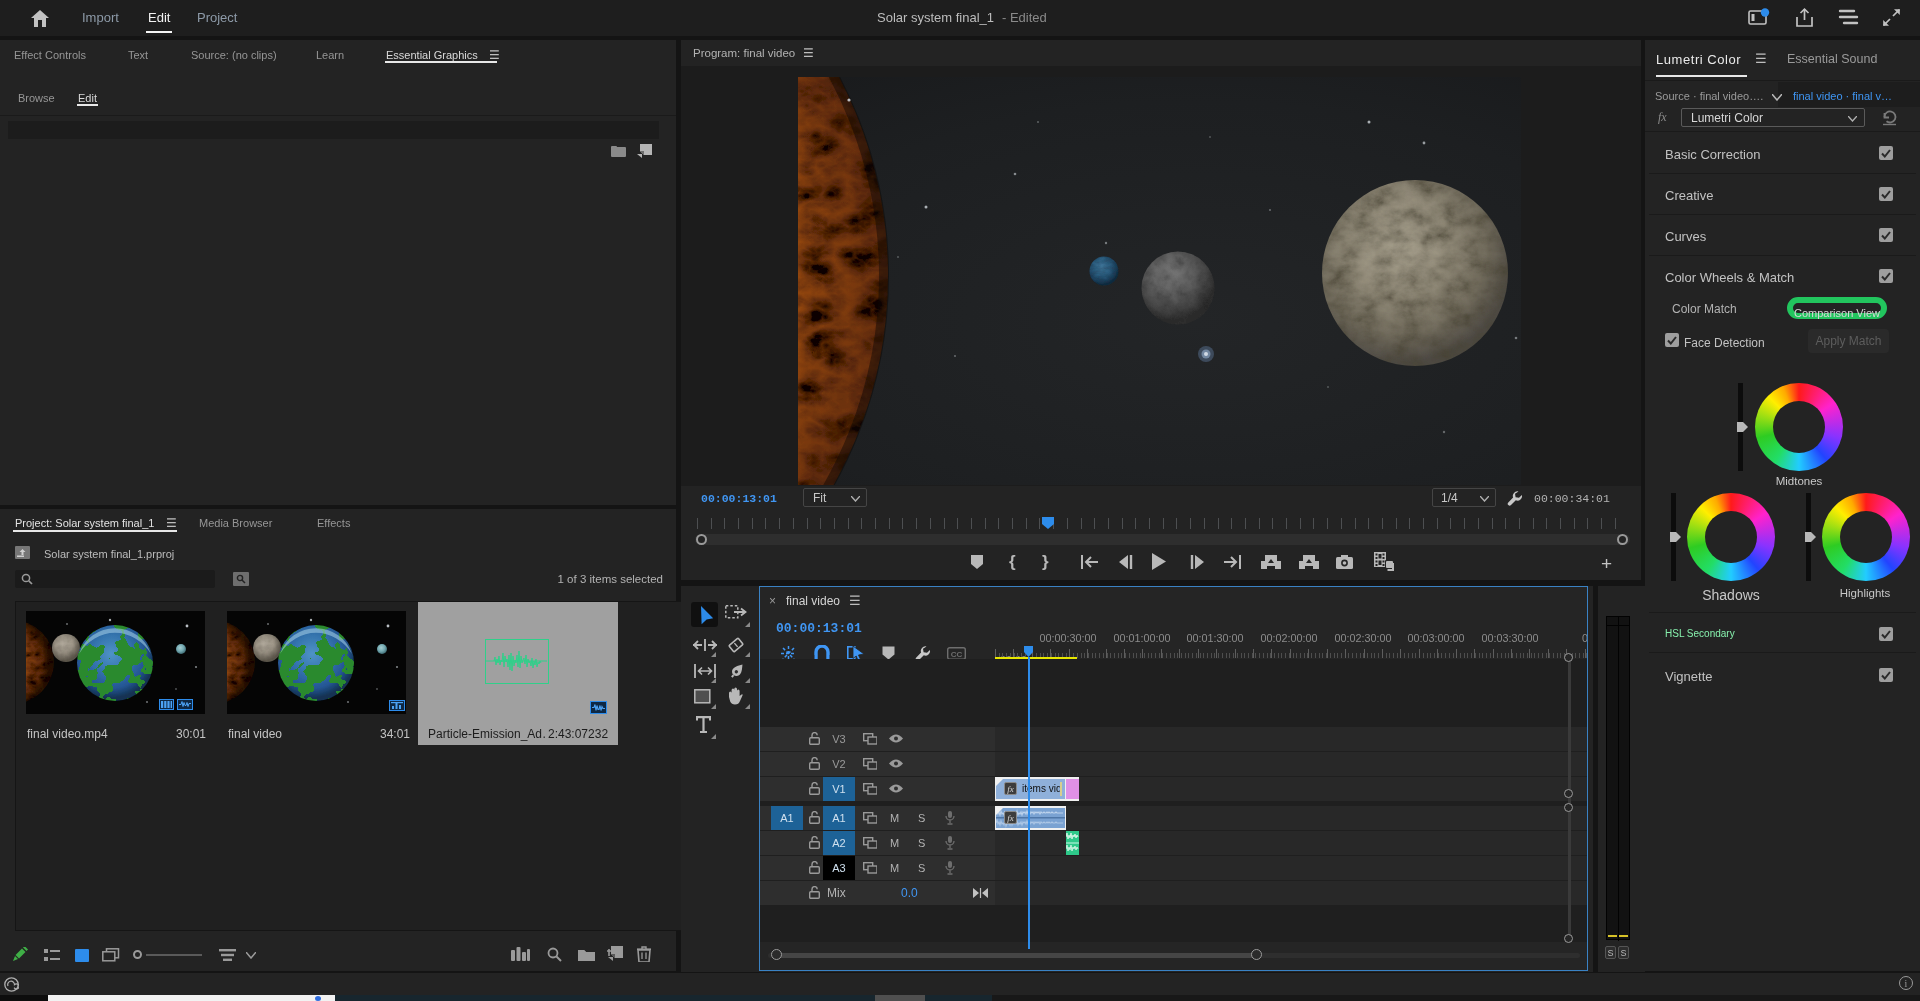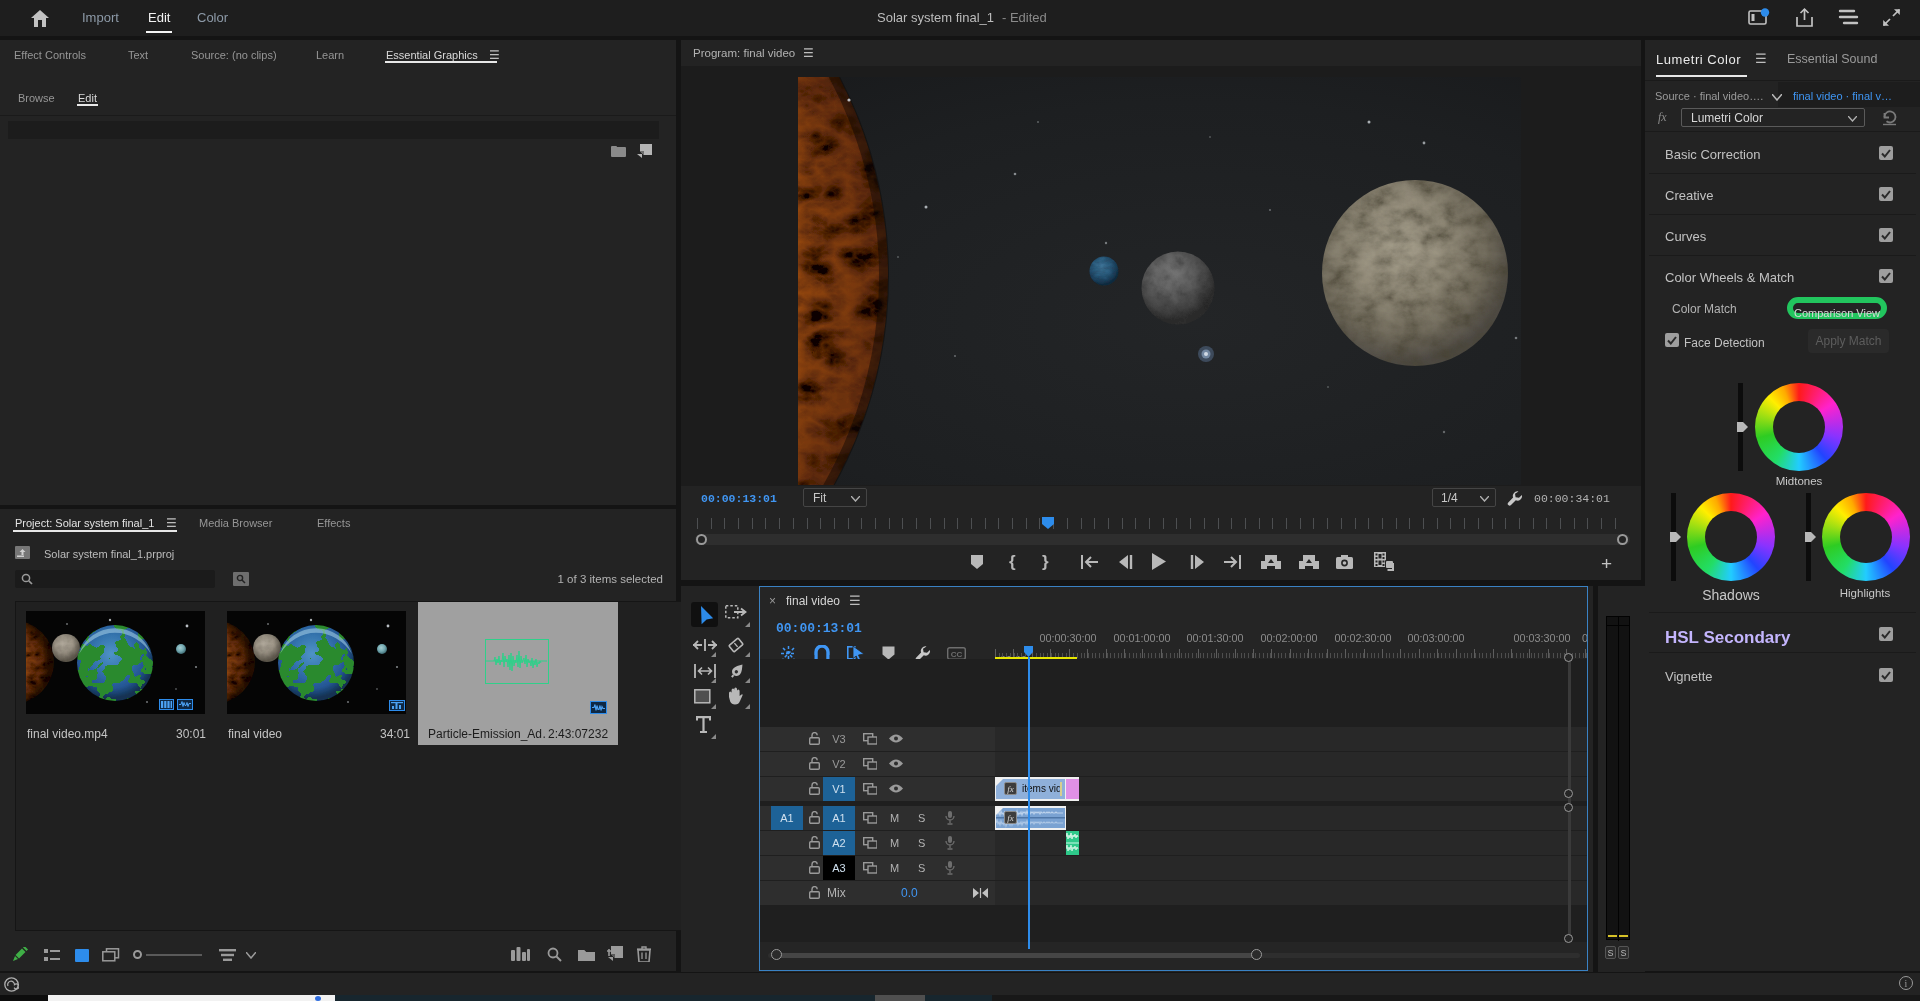--- a/index.html
+++ b/index.html
@@ -16,21 +16,21 @@
 <body>
 <div id="stage">
 
   <div class="abs" id="appbar" style="left:0;top:0;width:1920px;height:36px;background:#1e1e1e;">
     <svg class="abs" style="left:31px;top:10px;" width="18" height="17" viewBox="0 0 18 17">
       <path d="M9 0 L18 8 L15 8 L15 17 L11 17 L11 10 L7 10 L7 17 L3 17 L3 8 L0 8 Z" fill="#c2c2c2"></path>
     </svg>
     <div class="txt" style="left:82px;top:10px;font-size:13px;color:#8d9aa8;">Import</div>
     <div class="txt" style="left:148px;top:10px;font-size:13px;color:#f2f2f2;">Edit</div>
     <div class="abs" style="left:146px;top:31px;width:26px;height:2px;background:#f5f5f5;"></div>
-    <div class="txt" style="left:197px;top:10px;font-size:13px;color:#8d9aa8;">Color</div>
+    <div class="txt" style="left:197px;top:10px;font-size:13px;color:#8d9aa8;">Project</div>
     <div class="txt" style="left:877px;top:10px;font-size:13px;color:#bdbdbd;">Solar system final_1</div>
     <div class="txt" style="left:1002px;top:10px;font-size:13px;color:#8a8a8a;">- Edited</div>
 
     <svg class="abs" style="left:1748px;top:8px;" width="22" height="20" viewBox="0 0 22 20">
       <rect x="1" y="3" width="17" height="13" rx="1.5" fill="none" stroke="#c2c2c2" stroke-width="1.6"></rect>
       <rect x="3.5" y="6" width="3" height="7" fill="#c2c2c2"></rect>
       <circle cx="17" cy="4.5" r="4.2" fill="#2d8ceb"></circle>
     </svg>
     <svg class="abs" style="left:1795px;top:8px;" width="19" height="20" viewBox="0 0 19 20">
       <path d="M2 9 L2 18 L17 18 L17 9" fill="none" stroke="#c2c2c2" stroke-width="1.7"></path>
@@ -642,21 +642,21 @@
           <rect x="0.7" y="0.7" width="17.6" height="11.6" rx="2" fill="none" stroke="#6e6e6e" stroke-width="1.4"></rect>
           <text x="9.5" y="9.8" font-size="8" fill="#6e6e6e" text-anchor="middle" font-family="Liberation Sans" font-weight="bold">CC</text>
         </svg>
 <div class="txt" style="left:237px;top:45px;font-size:10.8px;color:#8c8c8c;margin-top:22px;">:00:00</div>
 <div class="txt" style="left:308px;top:45px;font-size:10.8px;color:#8c8c8c;transform:translateX(-50%);">00:00:30:00</div>
 <div class="txt" style="left:382px;top:45px;font-size:10.8px;color:#8c8c8c;transform:translateX(-50%);">00:01:00:00</div>
 <div class="txt" style="left:455px;top:45px;font-size:10.8px;color:#8c8c8c;transform:translateX(-50%);">00:01:30:00</div>
 <div class="txt" style="left:529px;top:45px;font-size:10.8px;color:#8c8c8c;transform:translateX(-50%);">00:02:00:00</div>
 <div class="txt" style="left:603px;top:45px;font-size:10.8px;color:#8c8c8c;transform:translateX(-50%);">00:02:30:00</div>
 <div class="txt" style="left:676px;top:45px;font-size:10.8px;color:#8c8c8c;transform:translateX(-50%);">00:03:00:00</div>
-<div class="txt" style="left:782px;top:45px;font-size:10.8px;color:#8c8c8c;transform:translateX(-50%);">00:03:30:00</div>
+<div class="txt" style="left:750px;top:45px;font-size:10.8px;color:#8c8c8c;transform:translateX(-50%);">00:03:30:00</div>
 <div class="txt" style="left:822px;top:45px;font-size:10.8px;color:#8c8c8c;">0</div>
 <div class="abs" style="left:235px;top:59px;width:592px;height:12px;background:repeating-linear-gradient(90deg, #4e4e4e 0 1px, transparent 1px 3.72px) bottom / 100% 5px no-repeat;"></div>
 <div class="abs" style="left:235px;top:59px;width:592px;height:12px;background:repeating-linear-gradient(90deg, #5e5e5e 0 1px, transparent 1px 18.43px) bottom / 100% 9px no-repeat;"></div>
 <div class="abs" style="left:235px;top:70px;width:82px;height:3px;background:#e6e600;"></div>
 <div class="abs" style="left:0;top:72px;width:829px;height:283px;background:#1f1f1f;"></div>
 <div class="abs" style="left:0;top:140px;width:235px;height:24px;background:#2e2e2e;"></div>
 <div class="abs" style="left:235px;top:140px;width:592px;height:24px;background:#282828;"></div>
 <div class="abs" style="left:0;top:165px;width:235px;height:24px;background:#2e2e2e;"></div>
 <div class="abs" style="left:235px;top:165px;width:592px;height:24px;background:#282828;"></div>
 <div class="abs" style="left:0;top:190px;width:235px;height:24px;background:#2e2e2e;"></div>
@@ -894,21 +894,21 @@
       <div class="abs" style="left:60px;top:471px;width:52px;height:52px;border-radius:50%;background:#232323;"></div>
 <div class="txt" style="left:86px;top:547px;font-size:14px;color:#c8c8c8;transform:translateX(-50%);">Shadows</div>
 <div class="abs" style="left:161px;top:453px;width:5px;height:88px;background:#0c0c0c;"></div>
       <svg class="abs" style="left:160px;top:492px;" width="11" height="10" viewBox="0 0 11 10">
         <path d="M0 0 L6 0 L11 5 L6 10 L0 10 Z" fill="#b8b8b8"></path>
       </svg>
 <div class="abs" style="left:177px;top:453px;width:88px;height:88px;border-radius:50%;background:conic-gradient(#ff1a1a 0deg,#ff22cc 55deg,#8833ff 105deg,#2244ff 140deg,#22ccff 180deg,#22dd66 215deg,#2ecc22 255deg,#a8e011 290deg,#ffee00 315deg,#ffaa00 338deg,#ff1a1a 360deg);"></div>
       <div class="abs" style="left:195px;top:471px;width:52px;height:52px;border-radius:50%;background:#232323;"></div>
 <div class="txt" style="left:220px;top:547px;font-size:11.5px;color:#c8c8c8;transform:translateX(-50%);">Highlights</div>
 <div class="abs" style="left:4px;top:572px;width:267px;height:1px;background:#1a1a1a;"></div>
-<div class="txt" style="left:20px;top:588px;font-size:17px;color:#c4b5fd;font-weight:bold;">HSL Secondary</div>
+<div class="txt" style="left:20px;top:588px;font-size:10px;color:#86efac;">HSL Secondary</div>
 <div class="abs" style="left:234px;top:587px;width:14px;height:14px;background:#9e9e9e;border-radius:2px;">
         <svg style="position:absolute;left:2px;top:2.5px;" width="10" height="9" viewBox="0 0 10 9">
           <path d="M1 4.5 L3.8 7.5 L9 1" fill="none" stroke="#2a2a2a" stroke-width="2"></path>
         </svg>
       </div>
 <div class="abs" style="left:4px;top:612px;width:267px;height:1px;background:#1a1a1a;"></div>
 <div class="txt" style="left:20px;top:629px;font-size:13px;color:#c2c2c2;">Vignette</div>
 <div class="abs" style="left:234px;top:628px;width:14px;height:14px;background:#9e9e9e;border-radius:2px;">
         <svg style="position:absolute;left:2px;top:2.5px;" width="10" height="9" viewBox="0 0 10 9">
           <path d="M1 4.5 L3.8 7.5 L9 1" fill="none" stroke="#2a2a2a" stroke-width="2"></path>

